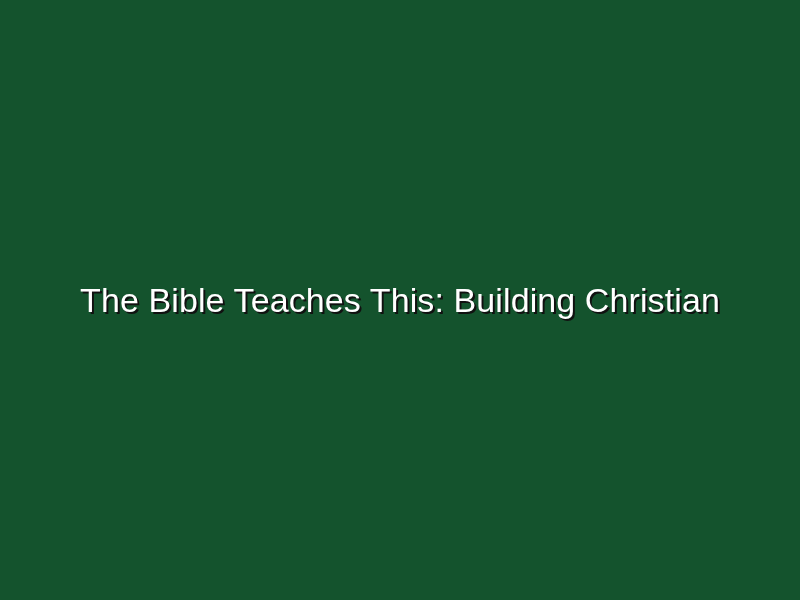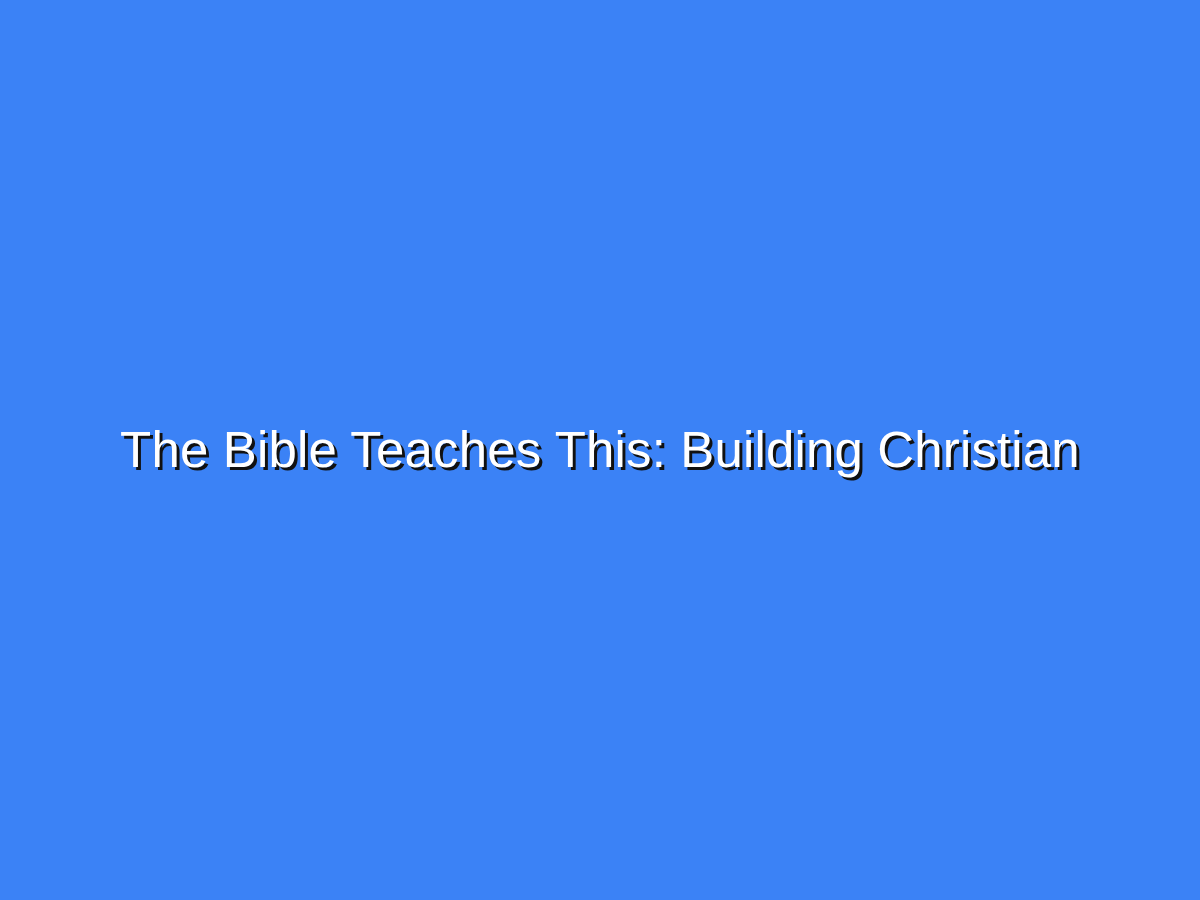--- a/index.html
+++ b/index.html
@@ -38,17 +38,17 @@
     letter-spacing: 0.1px;
     white-space: nowrap;
     text-shadow: 2px 2px 0 #111111;
     -webkit-font-smoothing: antialiased;
     user-select: none;
   }
 </style>
 </head>
 <body>
 
-<div id="title-card" style="background-color: #3b82f6; align-items: center;">
+<div id="title-card" style="background-color: #14532d; align-items: center;">
 
   <span id="headline" style="color: rgb(255, 255, 255); text-shadow: rgb(17, 17, 17) 2px 2px 0px; text-align: center;">The Bible Teaches This: Building Christian</span>
 
 </div>
 
 </body></html>

